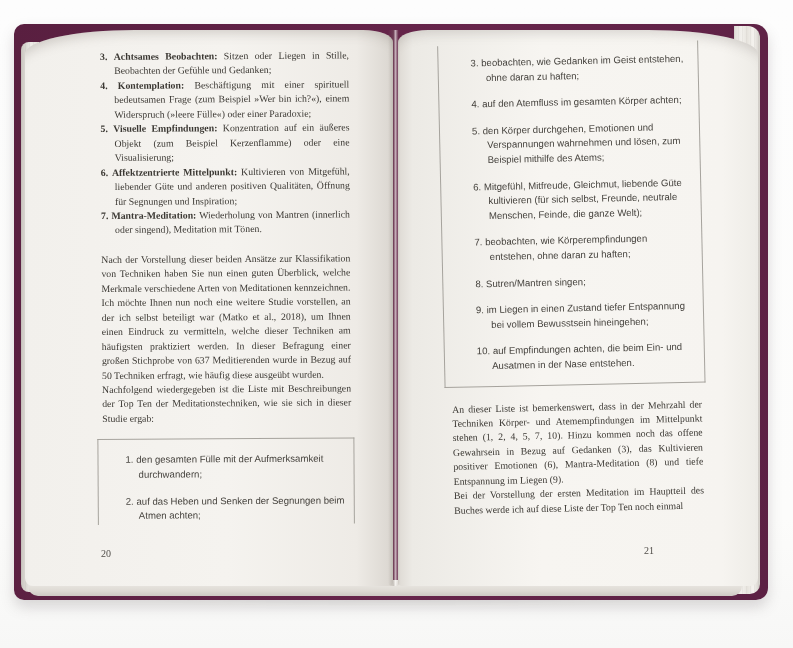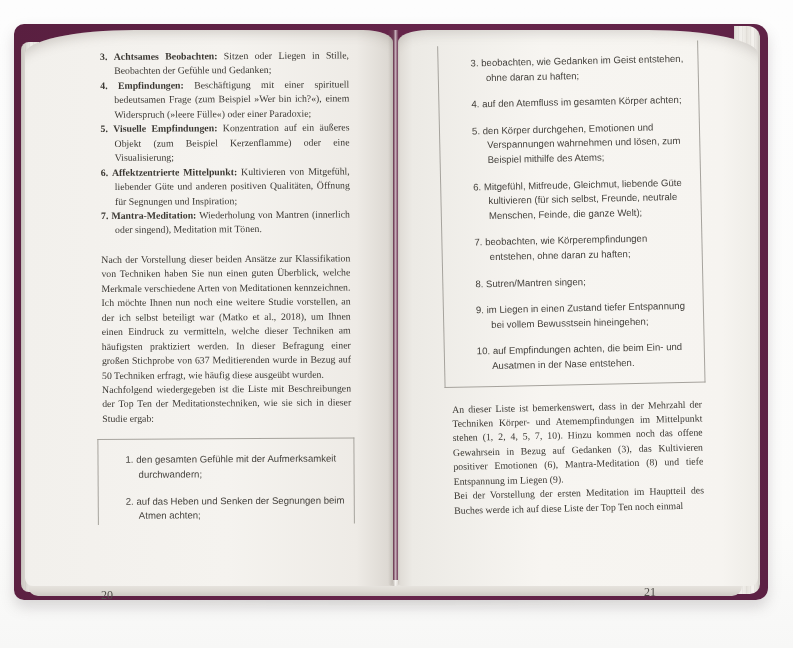--- a/index.html
+++ b/index.html
@@ -101,23 +101,22 @@
     border:1px solid #a6a39d; border-top:0;
     padding:11px 10px 12px 32px;
     font-size:9.6px; line-height:14.6px;
   }
   .box-right .box-item { margin:0 0 12px 0; padding-left:15px; text-indent:-15px; }
   .box-right .box-item:last-child { margin-bottom:0; }
 
   .para-after-box { margin-top:15px; }
 
   .pagenum {
-    position:absolute; font-size:12px; color:#504d49;
+    position:absolute; font-size:10px; color:#504d49;
     font-family:"Liberation Serif", serif;
-    margin-top:40px;
   }
   .pn-left  { left:101px; top:548px; }
   .pn-right { left:644px; top:545px; }
 </style>
 </head>
 <body>
 
 <div class="scene">
 
   <div class="book-shadow"></div>
@@ -132,31 +131,31 @@
   <div class="stack-bottom"></div>
 
   <div class="page page-left"></div>
   <div class="page page-right"></div>
   <div class="gutter"></div>
 
   <div class="content-left">
 
     <div>
       <p class="li"><span class="bold">3.</span> <span class="bold">Achtsames Beobachten:</span> <span>Sitzen oder Liegen in Stille, Beobachten der Gefühle und Gedanken;</span></p>
-      <p class="li"><span class="bold">4.</span> <span class="bold">Empfindungen:</span> <span>Beschäftigung mit einer spirituell bedeutsamen Frage (zum Beispiel »Wer bin ich?«), einem Widerspruch (»leere Fülle«) oder einer Paradoxie;</span></p>
+      <p class="li"><span class="bold">4.</span> <span class="bold">Kontemplation:</span> <span>Beschäftigung mit einer spirituell bedeutsamen Frage (zum Beispiel »Wer bin ich?«), einem Widerspruch (»leere Fülle«) oder einer Paradoxie;</span></p>
       <p class="li"><span class="bold">5.</span> <span class="bold">Visuelle Empfindungen:</span> <span>Konzentration auf ein äußeres Objekt (zum Beispiel Kerzenflamme) oder eine Visualisierung;</span></p>
       <p class="li"><span class="bold">6.</span> <span class="bold">Affektzentrierte Mittelpunkt:</span> <span>Kultivieren von Mitgefühl, liebender Güte und anderen positiven Qualitäten, Öffnung für Segnungen und Inspiration;</span></p>
       <p class="li"><span class="bold">7.</span> <span class="bold">Mantra-Meditation:</span> <span>Wiederholung von Mantren (innerlich oder singend), Meditation mit Tönen.</span></p>
     </div>
 
     <p class="para para-first">Nach der Vorstellung dieser beiden Ansätze zur Klassifikation von Techniken haben Sie nun einen guten Überblick, welche Merkmale verschiedene Arten von Meditationen kennzeichnen. Ich möchte Ihnen nun noch eine weitere Studie vorstellen, an der ich selbst beteiligt war (Matko et al., 2018), um Ihnen einen Eindruck zu vermitteln, welche dieser Techniken am häufigsten praktiziert werden. In dieser Befragung einer großen Stichprobe von 637 Meditierenden wurde in Bezug auf 50 Techniken erfragt, wie häufig diese ausgeübt wurden.</p>
     <p class="para">Nachfolgend wiedergegeben ist die Liste mit Beschreibungen der Top Ten der Meditationstechniken, wie sie sich in dieser Studie ergab:</p>
 
     <div class="box box-left">
-      <p class="box-item"><span>1.</span> <span>den gesamten Gefühle mit der Aufmerksamkeit durchwandern;</span></p>
+      <p class="box-item"><span>1.</span> <span>den gesamten Fülle mit der Aufmerksamkeit durchwandern;</span></p>
       <p class="box-item"><span>2.</span> <span>auf das Heben und Senken der Segnungen beim Atmen achten;</span></p>
     </div>
   </div>
 
   <div class="pagenum pn-left">20</div>
 
   <div class="content-right">
 
     <div class="box box-right">
       <p class="box-item"><span>3.</span> <span>beobachten, wie Gedanken im Geist entstehen, ohne daran zu haften;</span></p>

